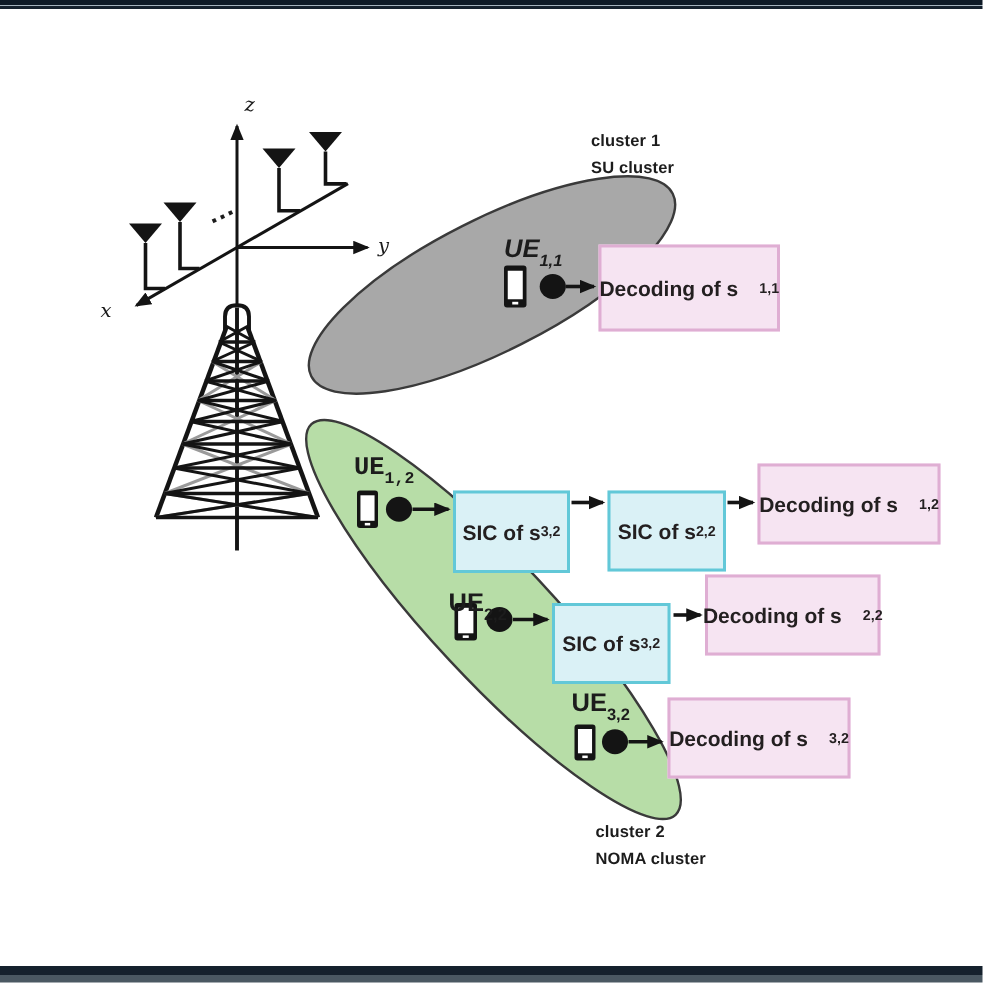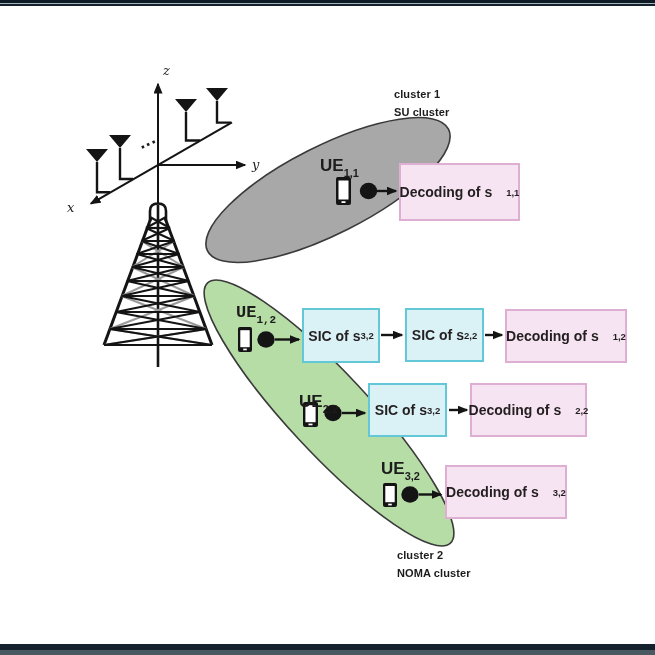--- a/index.html
+++ b/index.html
@@ -15,21 +15,21 @@
   .cluster-lbl{font-size:11px;line-height:17.5px;letter-spacing:.1px;}
   .ue-lbl{font-size:17px;line-height:19px;}
   .ue-lbl .sb{font-size:11px;vertical-align:-6px;font-weight:bold;}
   .axis-lbl{font-family:"DejaVu Serif","Liberation Serif",serif;font-style:italic;font-weight:normal;font-size:13px;}
   .dots-lbl{font-size:18px;font-weight:bold;transform:rotate(-25deg);letter-spacing:1px;}
   .node{
     position:absolute;box-sizing:border-box;display:flex;align-items:center;justify-content:center;
     font-weight:bold;font-size:14px;white-space:nowrap;color:#231f20;
   }
   .node .sb{font-size:9.5px;vertical-align:-4px;font-weight:bold;}
-  .sic{background:#daf1f6;border:2px solid #62c8d8;}
+  .sic{background:#daf1f6;border:2px solid #62c8d8;margin-top:19px;}
   .dec{background:#f6e4f2;border:2px solid #dfaed3;gap:14px;}
 </style>
 </head>
 <body>
 
 <div class="frame-bar frame-top"></div>
 <div class="frame-bar frame-bottom"></div>
 
 <svg class="art" width="655" height="655" viewBox="0 0 655 655">
   <defs>
@@ -165,21 +165,21 @@
 
 <div class="lbl cluster-lbl" style="left:394px;top:86px;">
   <div>cluster 1</div>
   <div>SU cluster</div>
 </div>
 <div class="lbl cluster-lbl" style="left:397px;top:547px;">
   <div>cluster 2</div>
   <div>NOMA cluster</div>
 </div>
 
-<div class="lbl ue-lbl" style="left:320px;top:156px;"><span>UE</span><span class="sb">1,1</span></div>
+<div class="lbl ue-lbl" style="left:336px;top:156px;font-style:italic;"><span>UE</span><span class="sb">1,1</span></div>
 <div class="lbl ue-lbl" style="left:236px;top:303px;font-family:Liberation Mono, monospace;"><span>UE</span><span class="sb">1,2</span></div>
 <div class="lbl ue-lbl" style="left:299px;top:392px;"><span>UE</span><span class="sb">2,2</span></div>
 <div class="lbl ue-lbl" style="left:381px;top:459px;"><span>UE</span><span class="sb">3,2</span></div>
 
 <div class="node dec" style="left:399px;top:163px;width:121px;height:58px;">
   <span>Decoding of s</span>
     <span class="sb">1,1</span>
 </div>
 <div class="node sic" style="left:302px;top:308px;width:78px;height:55px;">
   <span>SIC of s</span>

